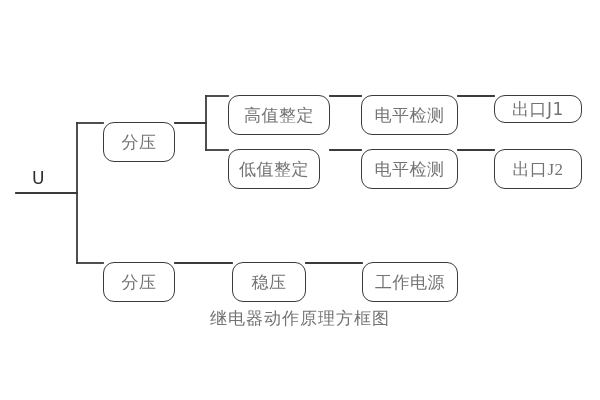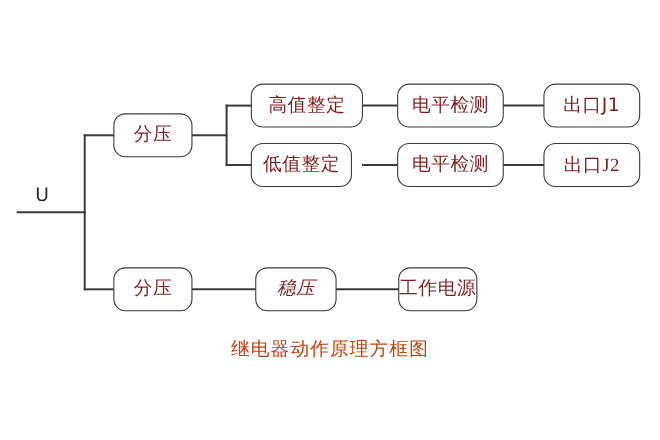--- a/index.html
+++ b/index.html
@@ -25,41 +25,42 @@
   }
   .node {
     position: absolute;
     box-sizing: border-box;
     border: 1.6px solid #3b3b3b;
     border-radius: 11px;
     background: #ffffff;
     display: flex;
     align-items: center;
     justify-content: center;
-    color: #7f1d1d;
+    color: #737373;
     font-size: 17px;
     letter-spacing: 0.5px;
     line-height: 1;
     white-space: nowrap;
+    margin-top: 19px;
   }
   .node-label {
     display: block;
     transform: translateY(-0.5px);
   }
   .src-label {
     position: absolute;
     color: #2b2b2b;
     font-size: 17px;
     line-height: 1;
   }
   .caption {
     position: absolute;
     width: 600px;
     text-align: center;
-    color: #c2410c;
+    color: #737373;
     font-size: 17px;
     letter-spacing: 1px;
     line-height: 1;
   }
 </style>
 </head>
 <body>
 
 <div id="stage">
 
@@ -111,35 +112,35 @@
   </div>
 
   <div class="node" style="left:361px; top:76px; width:97px; height:40px;">
     <span class="node-label">电平检测</span>
   </div>
 
   <div class="node" style="left:361px; top:130px; width:97px; height:40px;">
     <span class="node-label">电平检测</span>
   </div>
 
-  <div class="node" style="left:494px; top:76px; width:88px; height:40px;">
+  <div class="node" style="left:494px; top:76px; width:88px; height:28px;">
     <span class="node-label">出口J1</span>
   </div>
 
   <div class="node" style="left:494px; top:130px; width:88px; height:40px;font-family:Liberation Serif, serif;">
     <span class="node-label">出口J2</span>
   </div>
 
   <div class="node" style="left:103px; top:243px; width:72px; height:40px;">
     <span class="node-label">分压</span>
   </div>
 
-  <div class="node" style="left:232px; top:243px; width:74px; height:40px;font-style:italic;">
+  <div class="node" style="left:232px; top:243px; width:74px; height:40px;">
     <span class="node-label">稳压</span>
   </div>
 
-  <div class="node" style="left:362px; top:243px; width:72px; height:40px;">
+  <div class="node" style="left:362px; top:243px; width:96px; height:40px;">
     <span class="node-label">工作电源</span>
   </div>
 
   <div class="caption" style="left:0px; top:310px;">继电器动作原理方框图</div>
 
 </div>
 
 </body></html>

